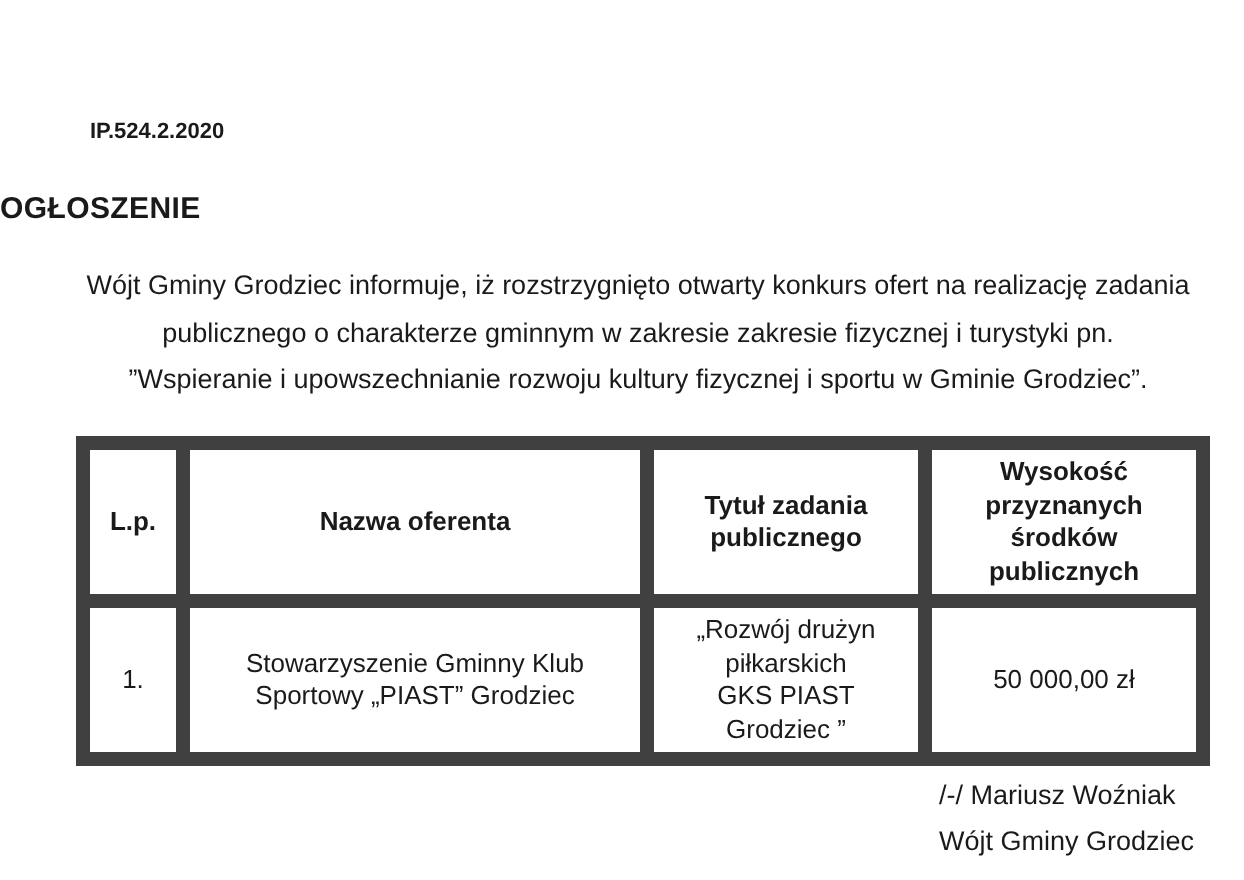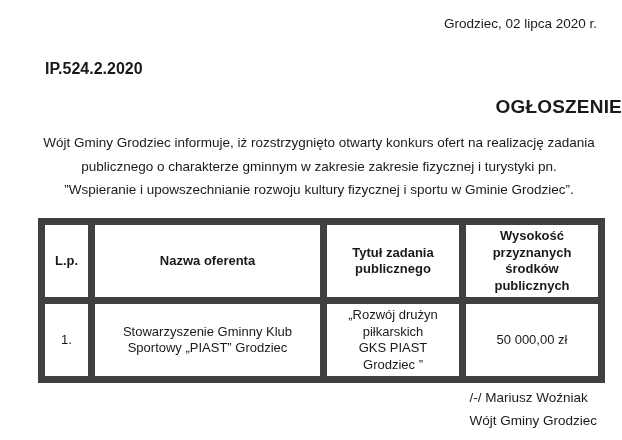--- a/index.html
+++ b/index.html
@@ -20,30 +20,30 @@
     position: absolute;
     top: 16px;
     right: 25px;
     font-size: 13.5px;
   }
   .ref-number {
     position: absolute;
     top: 60px;
     left: 45px;
     font-weight: bold;
-    font-size: 16px;
+    font-size: 11px;
   }
   .doc-title {
     position: absolute;
     top: 96px;
     left: 0;
     width: 100%;
-    text-align: right;
+    text-align: left;
     font-weight: bold;
-    font-size: 19px;
+    font-size: 15px;
     letter-spacing: 0.2px;
   }
   .intro {
     position: absolute;
     top: 131px;
     left: 20px;
     right: 4px;
     text-align: center;
     line-height: 23.5px;
     font-size: 13.5px;
@@ -79,21 +79,20 @@
     text-align: left;
     line-height: 23px;
     font-size: 13.5px;
   }
 </style>
 </head>
 <body>
 
 <div class="page">
 
-  <div class="date-line">Grodziec, 02 lipca 2020 r.</div>
 
   <div class="ref-number">IP.524.2.2020</div>
 
   <div class="doc-title">OGŁOSZENIE</div>
 
   <div class="intro">
     <span>Wójt Gminy Grodziec informuje, iż rozstrzygnięto otwarty konkurs ofert na realizację zadania</span><br>
     <span>publicznego o charakterze gminnym w zakresie zakresie fizycznej i turystyki pn.</span><br>
     <span class="headline">”Wspieranie i upowszechnianie rozwoju kultury fizycznej i sportu w Gminie Grodziec”.</span>
   </div>

